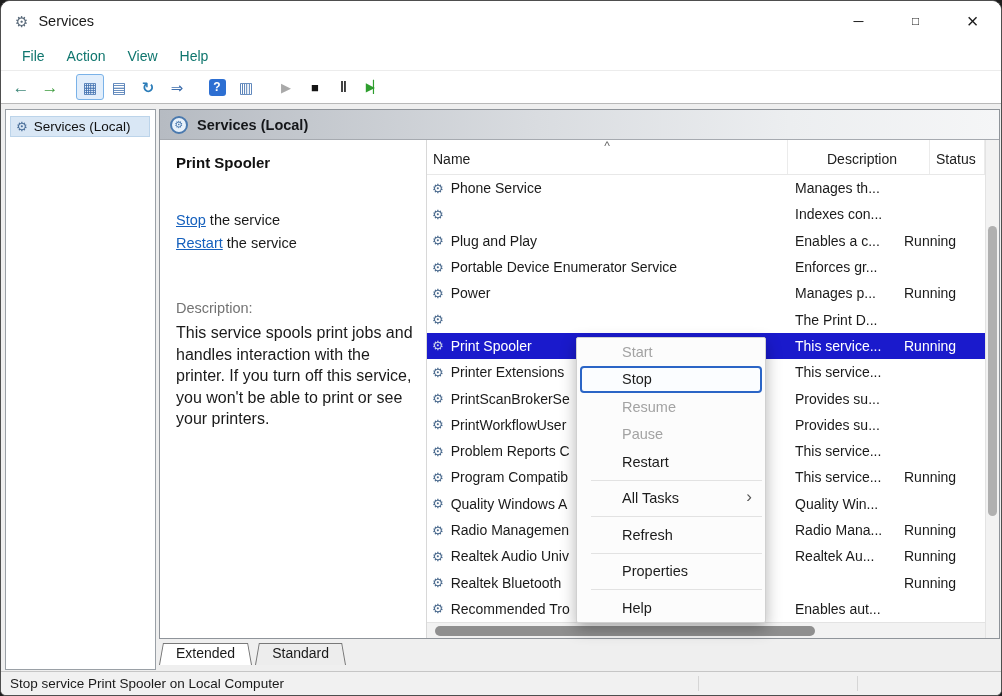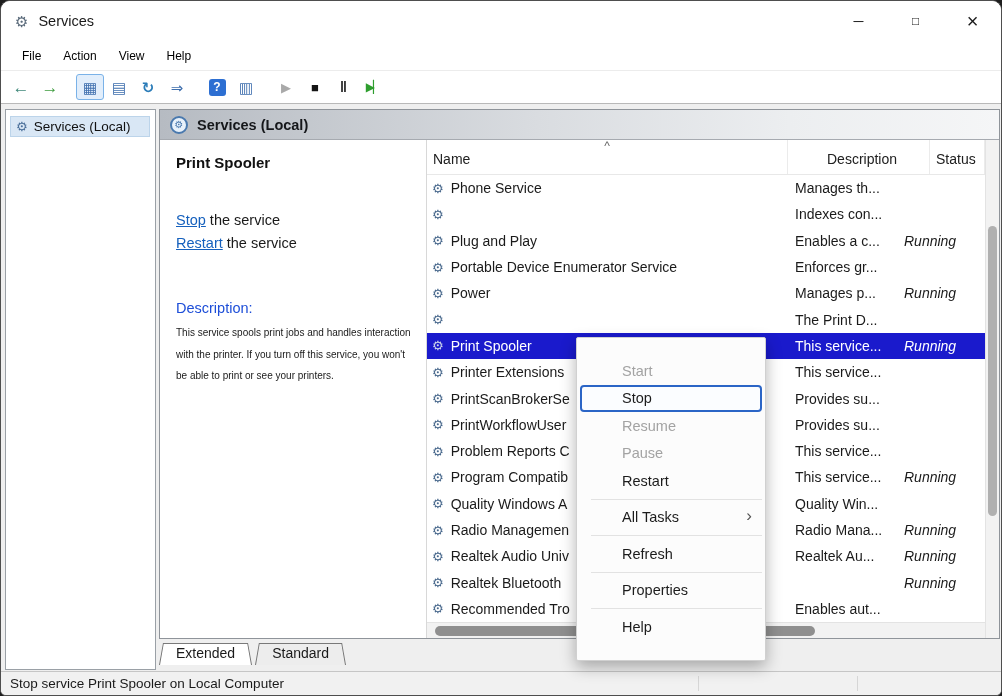--- a/index.html
+++ b/index.html
@@ -9,21 +9,21 @@
   .titlebar{position:absolute;left:0;top:0;right:0;height:40px;background:#fff;display:flex;align-items:center;}
   .app-icon{margin-left:14px;font-size:15px;color:#5a6a7a;line-height:1;}
   .title{margin-left:10px;font-size:14.5px;color:#1a1a1a;}
   .tb-spacer{flex:1;}
   .win-btn{width:57px;height:40px;display:flex;align-items:center;justify-content:center;color:#1a1a1a;}
   .glyph-min{font-size:14px;}
   .glyph-max{font-size:12px;}
   .glyph-close{font-size:20px;font-weight:300;}
   
   .menubar{position:absolute;left:0;top:40px;right:0;height:30px;background:#fff;display:flex;align-items:center;padding-left:10px;border-bottom:1px solid #ececec;}
-  .menu-item-top{padding:3px 11px;font-size:12px;color:#000000;}
+  .menu-item-top{padding:3px 11px;font-size:14px;color:#0f766e;}
   
   .toolbar{position:absolute;left:0;top:70px;right:0;height:33px;background:#fff;display:flex;align-items:center;padding-left:6px;border-bottom:1px solid #b9b9b9;}
   .tb-btn{width:28px;height:26px;display:flex;align-items:center;justify-content:center;border:1px solid transparent;border-radius:3px;margin-right:1px;}
   .tb-btn.active{background:#e2eefb;border-color:#7ab2e8;}
   .tb-gap{width:11px;height:1px;}
   .tb-glyph{font-size:15px;color:#3f6fae;line-height:1;}
   .g-back{color:#41897b;font-weight:bold;font-size:17px;}
   .g-forward{color:#3f9d3f;font-weight:bold;font-size:17px;}
   .g-refresh{color:#2b7cb8;font-weight:bold;}
   .g-help{width:17px;height:17px;background:#2d6fd2;color:#fff;border-radius:3px;font-size:12px;font-weight:bold;display:flex;align-items:center;justify-content:center;}
@@ -40,46 +40,46 @@
   .pane-header{height:30px;display:flex;align-items:center;gap:9px;padding-left:10px;background:linear-gradient(to right,#b6bbc2,#d9dce0 45%,#eceef0 75%,#f5f6f7);border-bottom:1px solid #a6aab0;}
   .ph-icon{width:18px;height:18px;border-radius:50%;background:#e8f1fa;border:2px solid #4a79ae;display:flex;align-items:center;justify-content:center;}
   .ph-gear{font-size:10px;color:#4a79ae;line-height:1;}
   .ph-title{font-weight:bold;font-size:14.5px;color:#15171a;}
   .pane-body{display:flex;height:498px;}
   
   .extended{width:266px;padding:14px 8px 0 16px;overflow:hidden;}
   .svc-title{font-size:15px;font-weight:bold;color:#111;}
   .svc-actions{margin-top:38px;font-size:14.5px;line-height:22.5px;color:#1a1a1a;}
   .svc-link{color:#1560bd;text-decoration:underline;cursor:pointer;}
-  .svc-desc-label{margin-top:46px;font-size:14.5px;color:#1d4ed8;}
-  .svc-desc{margin-top:6px;font-size:10px;line-height:21.5px;color:#1a1a1a;}
+  .svc-desc-label{margin-top:46px;font-size:14.5px;color:#737373;}
+  .svc-desc{margin-top:6px;font-size:16px;line-height:21.5px;color:#1a1a1a;}
   .v-divider{width:1px;background:#d8d8d8;}
   
   .list{flex:1;display:flex;flex-direction:column;position:relative;background:#fff;overflow:hidden;}
   .list-header{height:35px;display:flex;border-bottom:1px solid #e8e8e8;}
   .hcell{position:relative;display:flex;align-items:flex-end;padding-bottom:7px;font-size:14px;color:#202020;}
   .h-name{width:361px;border-right:1px solid #ebebeb;padding-left:6px;}
   .h-desc{width:110px;border-right:1px solid #ebebeb;padding-left:7px;margin-left:32px;}
   .h-status{flex:1;border-right:1px solid #ebebeb;padding-left:6px;}
   .sort-caret{position:absolute;left:0;right:0;top:0;text-align:center;font-size:12px;color:#666;line-height:12px;}
   .rows{flex:1;overflow:hidden;}
   .row{height:26.3px;display:flex;align-items:center;font-size:14px;color:#1a1a1a;}
   .row.selected{background:#1a1acc;color:#fff;}
   .cell{white-space:nowrap;overflow:hidden;}
   .c-name{width:361px;display:flex;align-items:center;gap:7px;padding-left:5px;}
   .row-icon{font-size:13px;color:#48688c;flex:0 0 auto;line-height:1;}
   .row.selected .row-icon{color:#cdd6ea;}
   .c-desc{width:110px;padding-left:7px;}
-  .c-status{flex:1;padding-left:6px;font-style:italic;}
+  .c-status{flex:1;padding-left:6px;}
   .h-scrollbar{height:16px;background:#f2f2f2;border-top:1px solid #e3e3e3;position:relative;}
   .h-thumb{position:absolute;left:8px;top:3px;width:380px;height:10px;background:#8f8f8f;border-radius:5px;}
   .v-scrollbar{width:14px;position:relative;background:#f2f2f2;border-left:1px solid #e3e3e3;}
   .v-thumb{position:absolute;left:2px;top:86px;width:9px;height:290px;background:#b0b0b0;border-radius:5px;}
   
-  .context-menu{position:absolute;left:575px;top:336px;width:190px;background:#fcfcfc;border:1px solid #d0d0d0;border-radius:2px;box-shadow:0 6px 16px rgba(0,0,0,0.3);padding:19px 0;z-index:10;}
+  .context-menu{position:absolute;left:575px;top:336px;width:190px;background:#fcfcfc;border:1px solid #d0d0d0;border-radius:2px;box-shadow:0 6px 16px rgba(0,0,0,0.3);padding:0 0;z-index:10;}
   .menu-item{height:27.5px;display:flex;align-items:center;padding-left:45px;font-size:14.5px;color:#1c1c1c;position:relative;}
   .menu-item.disabled{color:#a3a3a3;}
   .menu-item.focused{border:2px solid #2b65c6;border-radius:4px;margin:0 3px;padding-left:40px;background:#fbfdff;}
   .menu-sep{height:1px;background:#e2e2e2;margin:4px 3px 4px 14px;}
   .submenu-arrow{position:absolute;right:13px;top:50%;transform:translateY(-54%);font-size:17px;color:#555;}
   
   .tabs{position:absolute;left:158px;top:640px;height:26px;display:flex;align-items:flex-start;}
   .tab{position:relative;height:24px;padding:0 17px;display:flex;align-items:center;font-size:14px;color:#1a1a1a;margin-right:3px;}
   .tab::before{content:"";position:absolute;inset:0;background:#ededed;border:1px solid #767676;border-bottom:none;transform:perspective(9px) rotateX(2deg);transform-origin:bottom;}
   .tab.active::before{background:#fff;}

